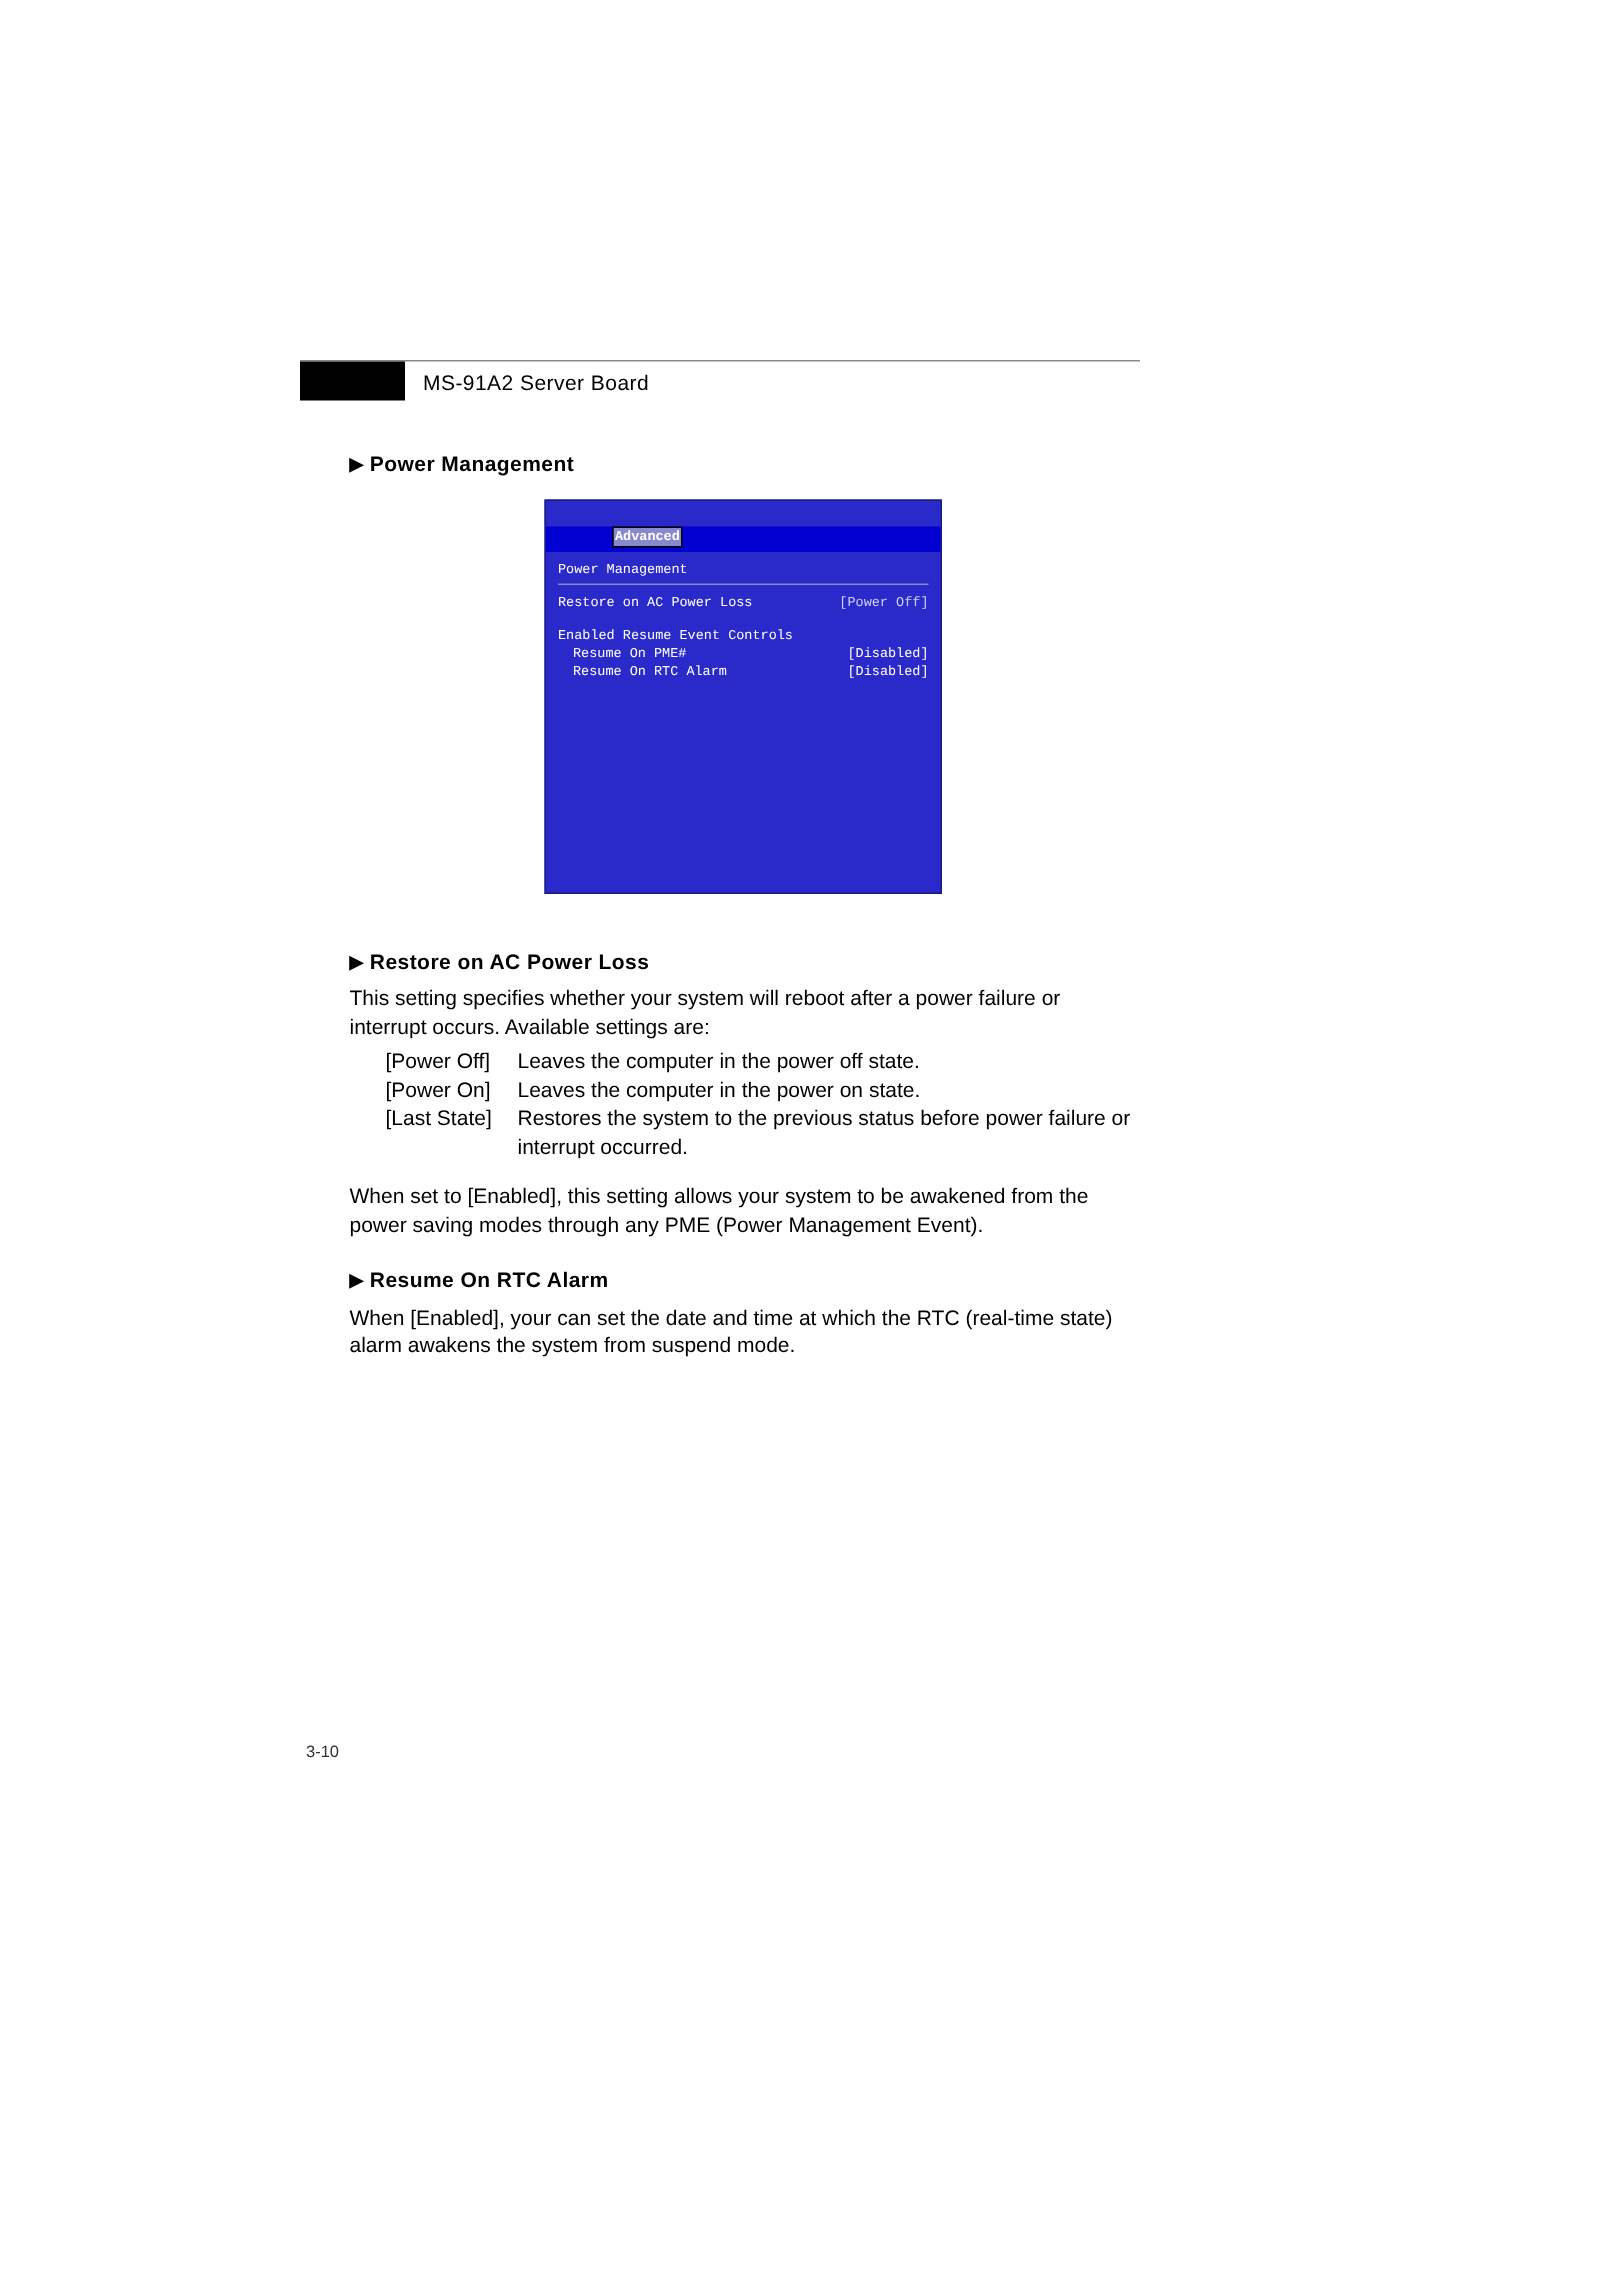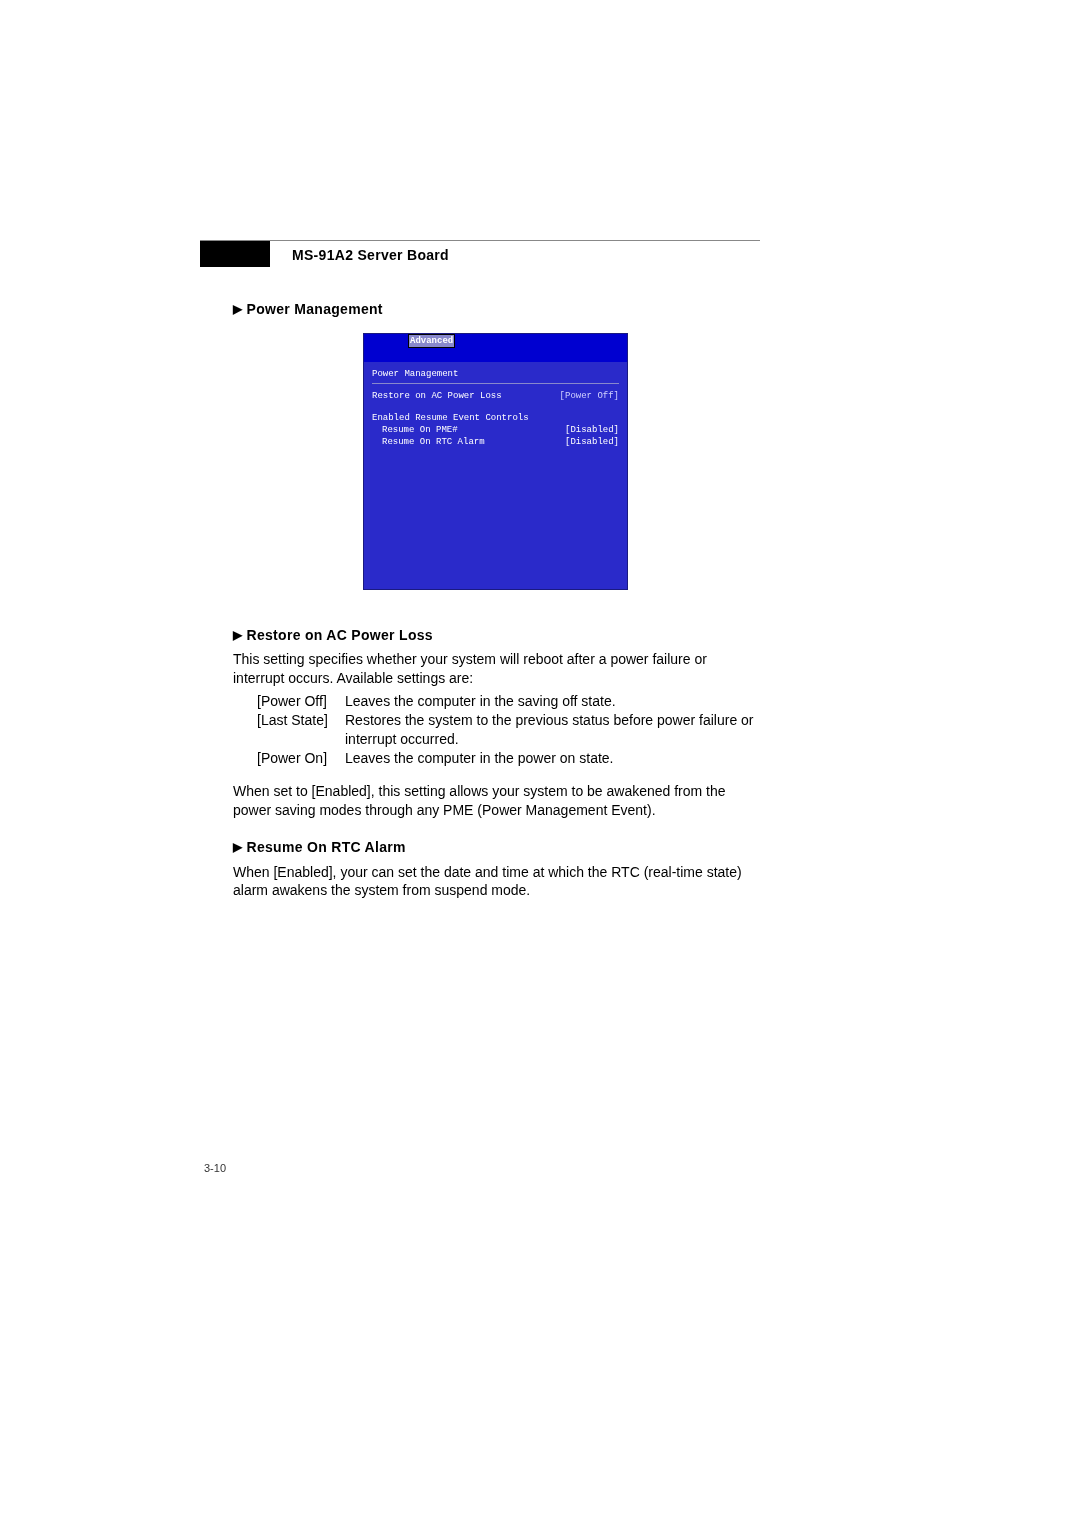--- a/index.html
+++ b/index.html
@@ -28,24 +28,24 @@
   .black-block {
     position: absolute;
     left: 200px;
     top: 241px;
     width: 70px;
     height: 26px;
     background: #000;
   }
   .board-title {
     position: absolute;
-    left: 292px;
+    left: 282px;
     top: 247px;
     font-size: 14px;
-    font-weight: bold;
+    font-weight: normal;
     letter-spacing: 0.3px;
   }
   .content {
     position: absolute;
     left: 233px;
     top: 300px;
     width: 525px;
     font-size: 14px;
     line-height: 1.35;
   }
@@ -60,22 +60,23 @@
     margin: 14px auto 36px auto;
     background: #2a2aca;
     font-family: "Courier New", monospace;
     font-size: 9px;
     color: #d0d0ff;
     border: 1px solid #1a1a80;
     position: relative;
   }
   .bios-tabbar {
     background: #0000d0;
-    height: 28px;
+    height: 17px;
     position: relative;
+    margin-top: 17px;
   }
   .bios-tab {
     position: absolute;
     left: 45px; top: 1px;
     padding: 0 1px;
     color: #fff;
     background: #8888cc;
     outline: 1px solid #000;
     font-weight: bold;
     font-size: 9px;
@@ -139,29 +140,29 @@
       </div>
     </div>
   </div>
 
   <div class="section-head">
     <span class="tri">▶</span><span>Restore on AC Power Loss</span>
   </div>
   <div class="desc">This setting specifies whether your system will reboot after a power failure or interrupt occurs. Available settings are:</div>
   <div class="opt-row">
     <div class="k">[Power Off]</div>
-    <div class="d">Leaves the computer in the saving off state.</div>
+    <div class="d">Leaves the computer in the power off state.</div>
+  </div>
+  <div class="opt-row">
+    <div class="k">[Power On]</div>
+    <div class="d">Leaves the computer in the power on state.</div>
   </div>
   <div class="opt-row">
     <div class="k">[Last State]</div>
     <div class="d">Restores the system to the previous status before power failure or interrupt occurred.</div>
-  </div>
-  <div class="opt-row">
-    <div class="k">[Power On]</div>
-    <div class="d">Leaves the computer in the power on state.</div>
   </div>
 
   <div class="sub-break"></div>
 
   <div class="desc">When set to [Enabled], this setting allows your system to be awakened from the power saving modes through any PME (Power Management Event).</div>
 
   <div class="sub-break"></div>
 
   <div class="section-head">
     <span class="tri">▶</span><span>Resume On RTC Alarm</span>

